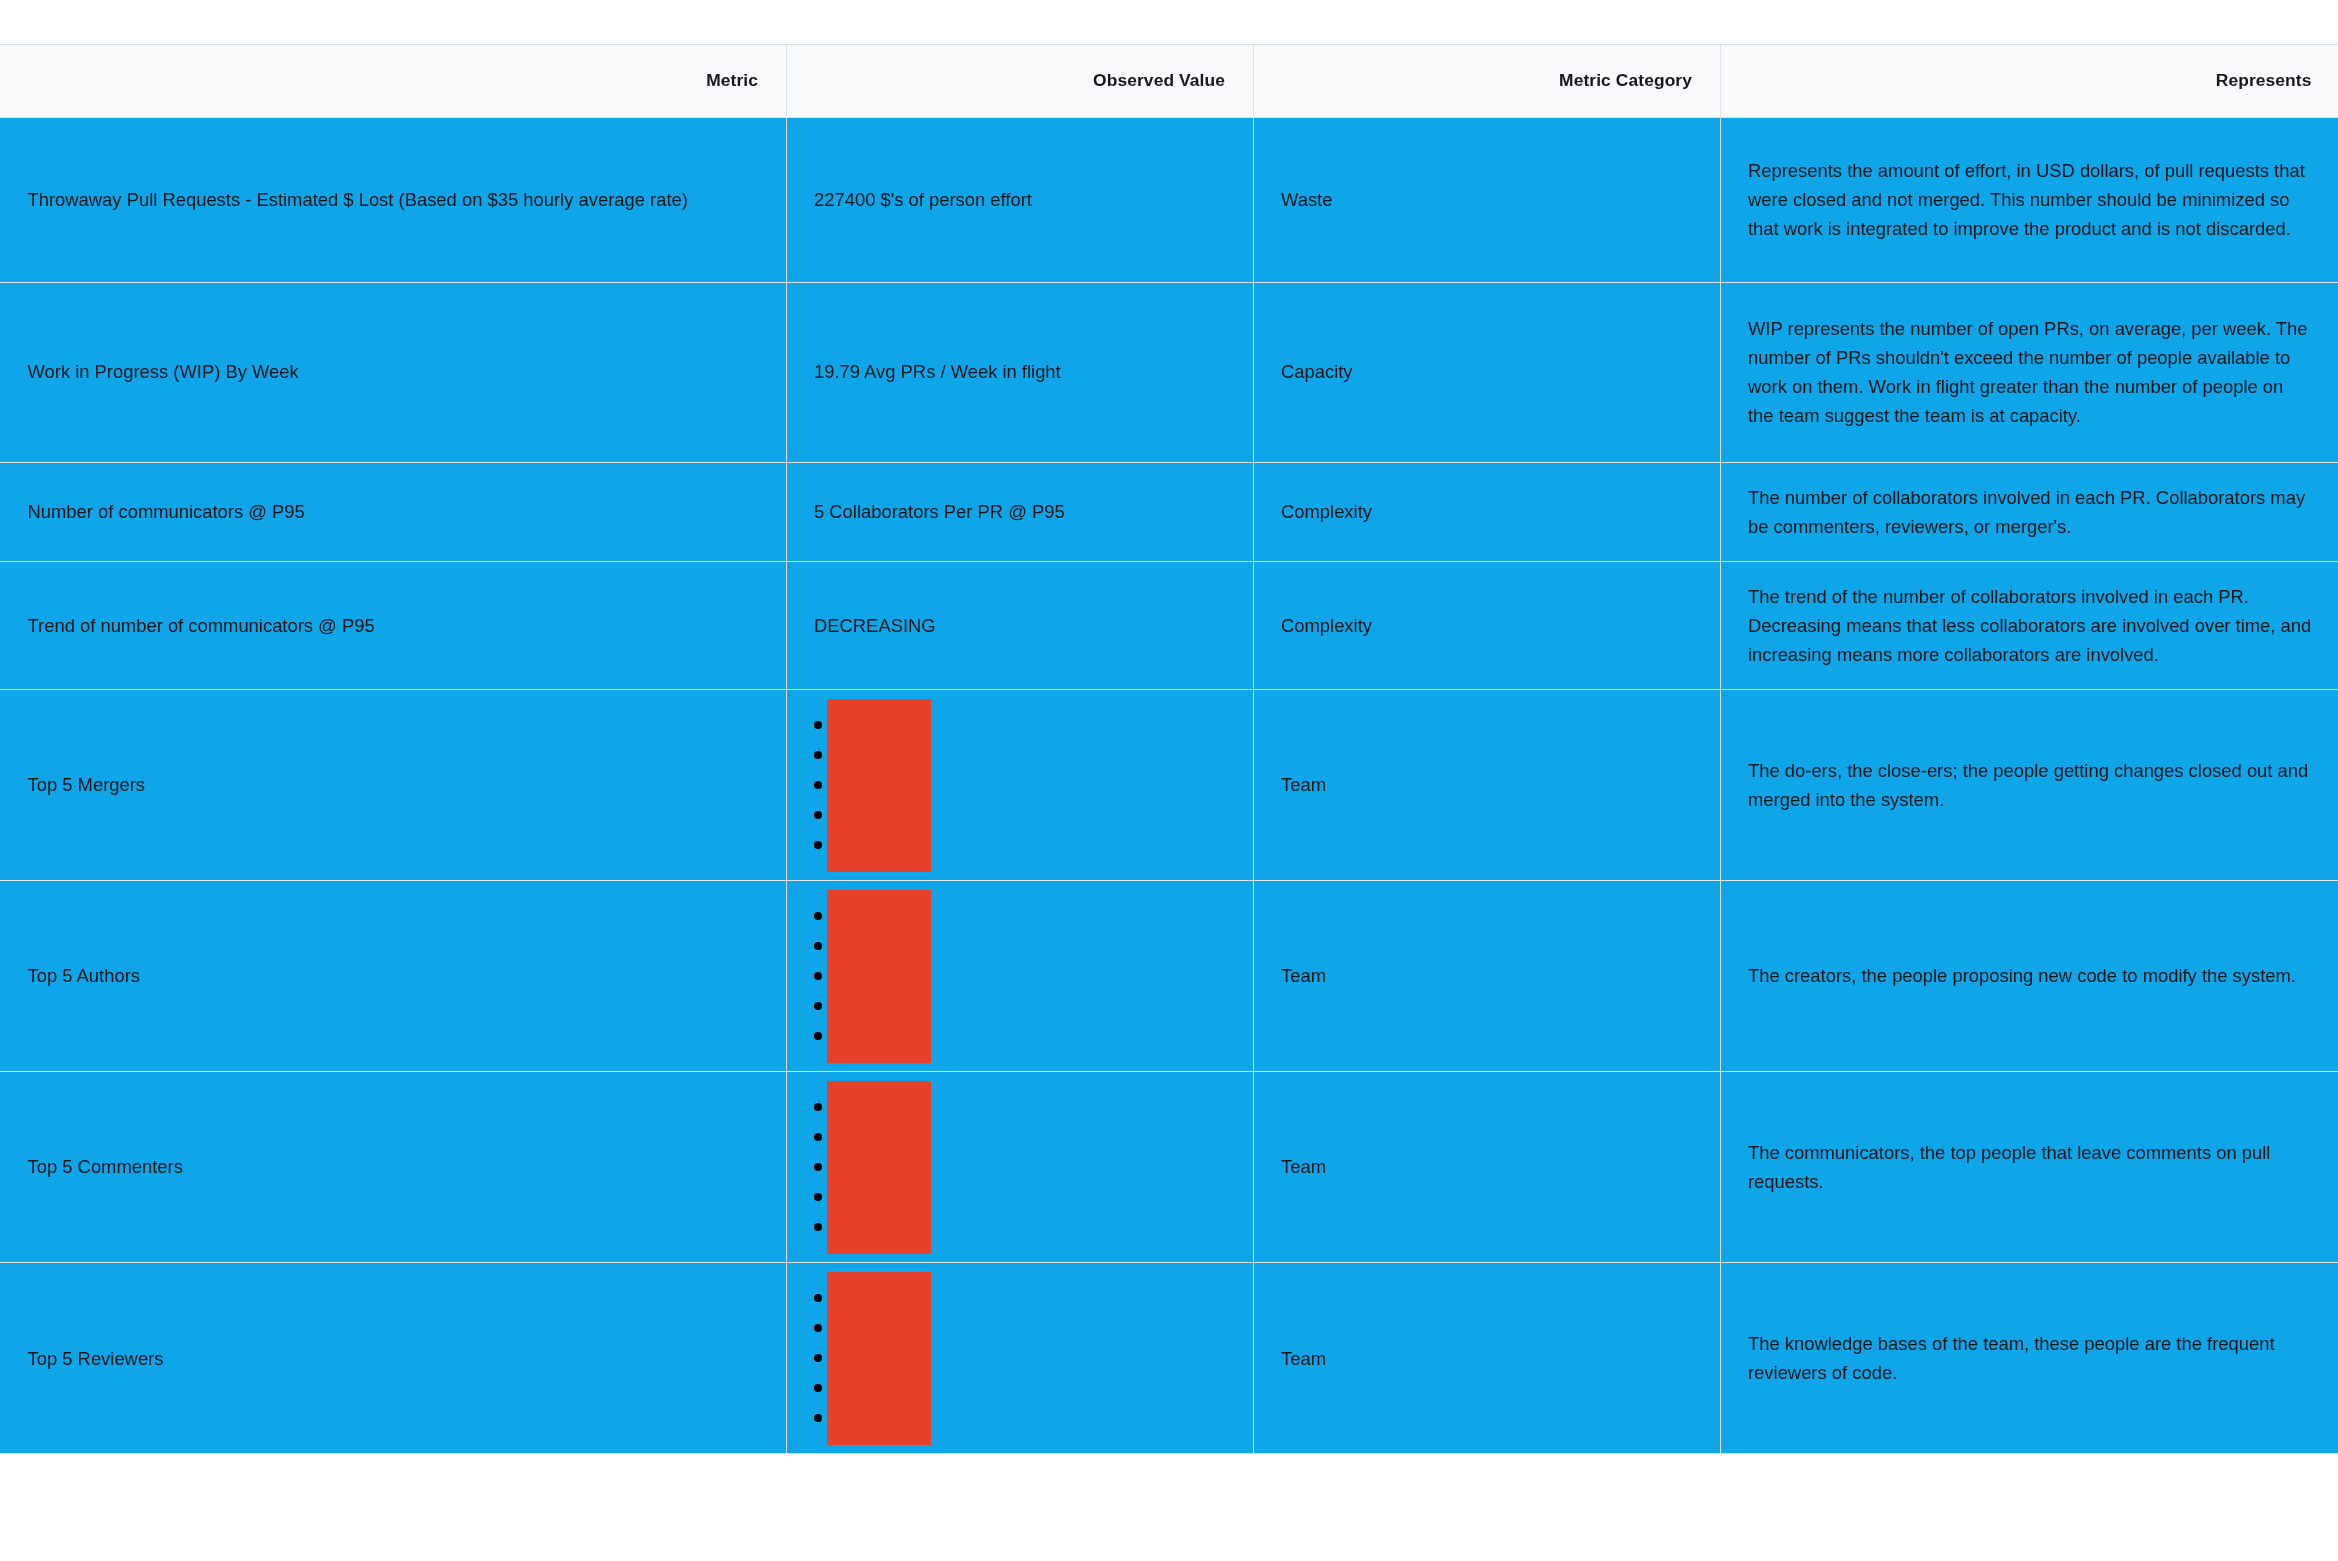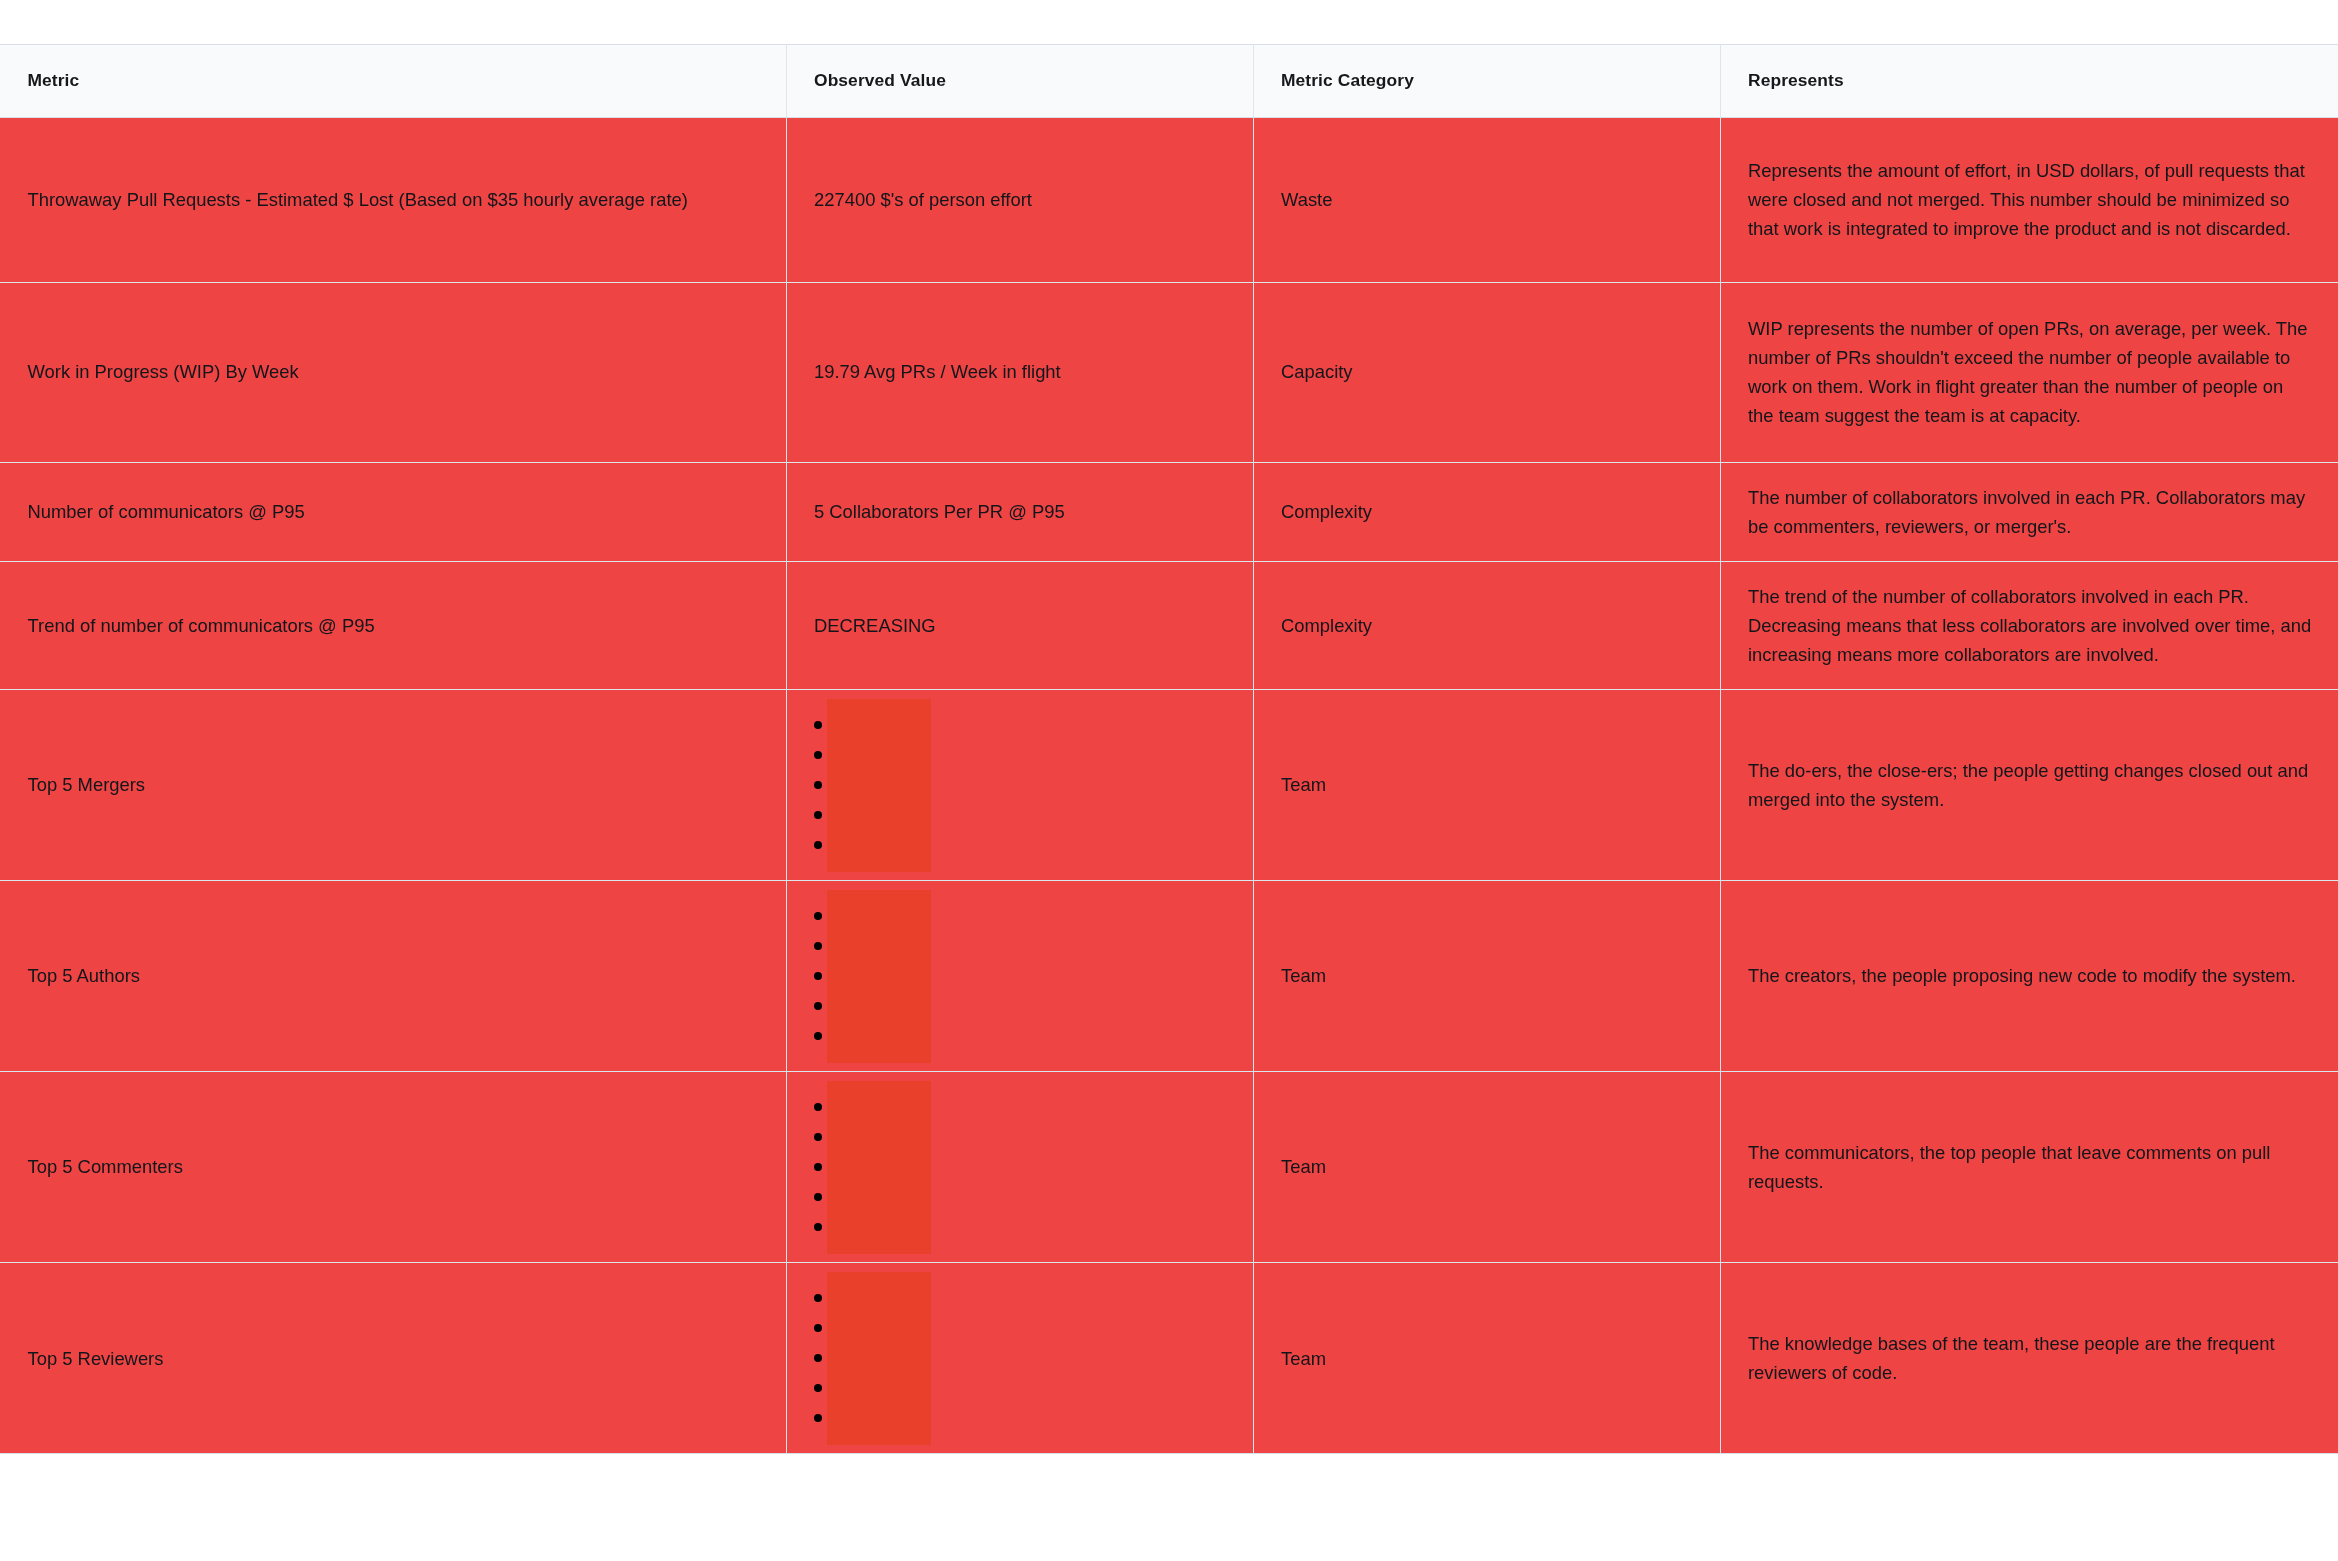--- a/index.html
+++ b/index.html
@@ -42,42 +42,42 @@
     table-layout: fixed;
   }
 
   table.insights col.c-metric   { width: 786px; }
   table.insights col.c-value    { width: 467px; }
   table.insights col.c-category { width: 467px; }
   table.insights col.c-desc     { width: 619px; }
 
   table.insights thead th {
     background: #f8fafc;
-    text-align: left;
+    text-align: right;
     vertical-align: middle;
     font-size: 17.4px;
     font-weight: bold;
     color: #16181c;
     padding: 24px 27.5px 24px 27.5px;
     height: 72px;
     border-right: 0.9px solid #dfe5ec;
     border-bottom: 0.9px solid #d9dfe7;
     letter-spacing: 0.1px;
   }
   table.insights thead th:last-child { border-right: none; }
 
   table.insights tbody td {
     vertical-align: middle;
     font-size: 18.4px;
     line-height: 1.58;
     color: #12151a;
     padding: 20px 27.5px;
     border-right: 0.9px solid #dfe5ec;
     border-bottom: 0.9px solid #dfe5ec;
-    background: #ef4444;
+    background: #0ea5e9;
   }
   table.insights tbody td:last-child { border-right: none; }
   table.insights tbody tr:last-child td { border-bottom: none; }
 
   td.cell-metric { font-size: 19px; }
   td.cell-value  { font-size: 19px; }
   td.cell-category { font-size: 19px; }
   td.cell-desc {
     font-size: 18.4px;
     line-height: 1.62;

